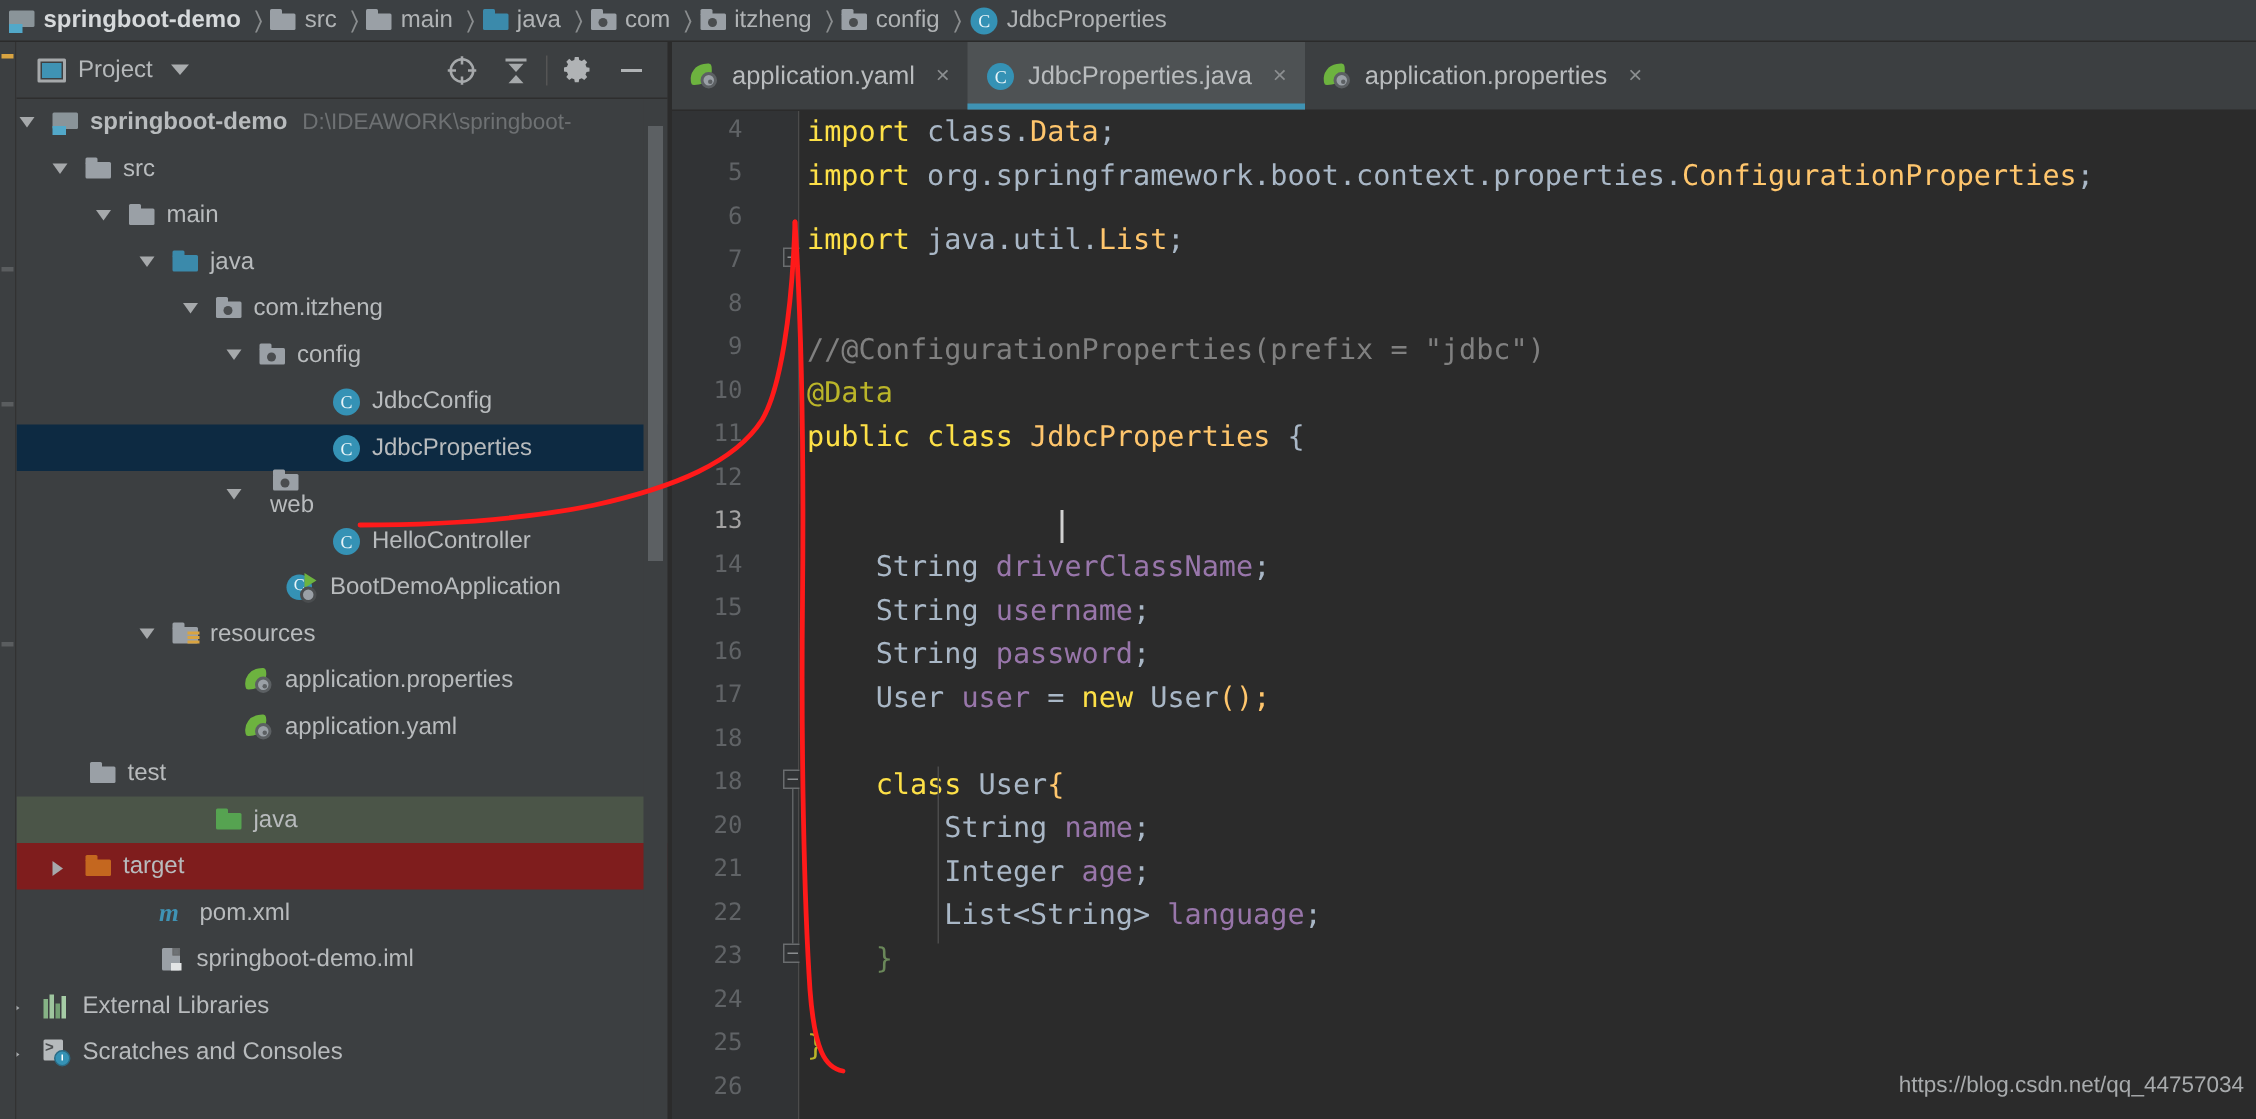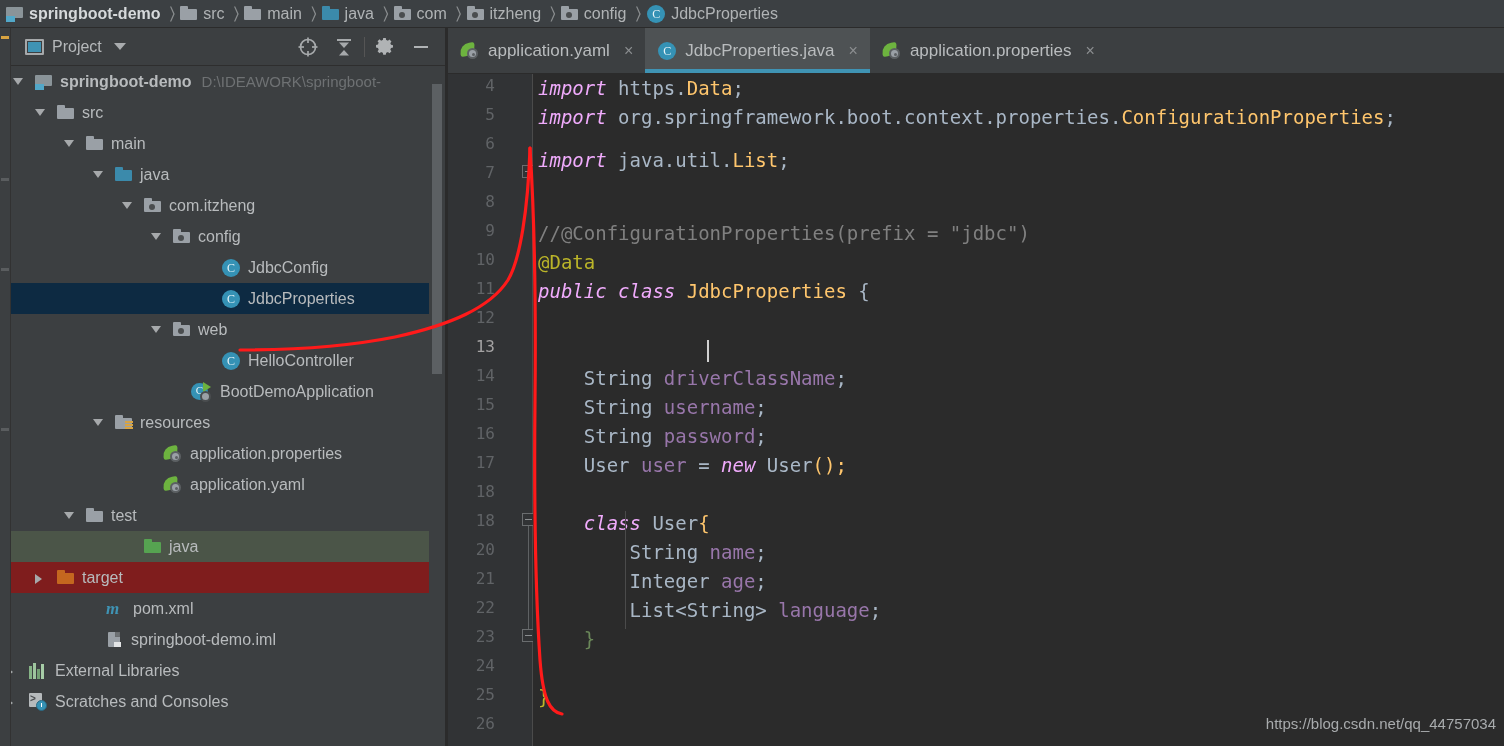--- a/index.html
+++ b/index.html
@@ -200,21 +200,21 @@
   .cline {
     position:absolute; left:0; width:971px; height:29px; line-height:29px;
     white-space:pre; font-size:19px;
     font-family:"DejaVu Sans Mono", monospace;
     padding-left:5px;
   }
   .cline.current { background:#323232; }
   .current-hl {
     position:absolute; left:85px; width:971px; height:29px; background:#323232;
   }
-  .t-kw   { color:#f0abfc;font-style:italic; }
+  .t-kw   { color:#fde047; }
   .t-plain{ color:#a9b7c6; }
   .t-field{ color:#9876aa; }
   .t-anno { color:#bbb529; }
   .t-comment{ color:#808080; }
   .t-string{ color:#6a8759; }
   .t-cls  { color:#ffc66d; }
 
   .fold {
     position:absolute; width:13px; height:13px; border:1px solid #6a6d6f;
     background:#313335;
@@ -437,21 +437,21 @@
           <span class="row-content" style="margin-left: 210px;">
             <span class="ic ic-class">
               <span class="circ"></span>
               <span class="letter">C</span>
             </span>
             <span class="lbl">JdbcProperties</span>
           </span>
         </div>
         <div class="row">
           <span class="arrow open" style="left: 140px;"></span>
-          <span class="row-content" style="margin-left: 162px;">
+          <span class="row-content" style="margin-left: 162px; flex-direction: column;">
             <span class="ic ic-pkg">
               <span class="tab"></span>
               <span class="body"></span>
               <span class="dot"></span>
             </span>
             <span class="lbl">web</span>
           </span>
         </div>
         <div class="row">
           <span class="row-content" style="margin-left: 210px;">
@@ -499,21 +499,21 @@
           <span class="row-content" style="margin-left: 152px;">
             <span class="ic ic-spring">
               <span class="leaf"></span>
               <span class="gear"></span>
             </span>
             <span class="lbl">application.yaml</span>
           </span>
         </div>
         <div class="row">
           <span class="arrow open" style="left: 53px;"></span>
-          <span class="row-content" style="margin-left: 75px; text-align: center;">
+          <span class="row-content" style="margin-left: 49px; text-align: center;">
             <span class="ic ic-folder">
               <span class="tab"></span>
               <span class="body"></span>
             </span>
             <span class="lbl">test</span>
           </span>
         </div>
         <div class="row tint-green">
           <span class="row-content" style="margin-left: 133px;">
             <span class="ic ic-folder green">
@@ -642,21 +642,21 @@
         <span class="minus"></span>
       </div>
       <div class="fold-line" style="left:80px; top:452px; height:110px;"></div>
       <div class="fold" style="left:74px; top:555px;">
         <span class="minus"></span>
       </div>
 
       <div class="current-hl" style="top:262px;"></div>
 
       <div class="code-body" id="codebody">
-          <div class="cline" style="top: 0px;"><span class="t-kw">import </span><span class="t-plain">https.</span><span class="t-cls">Data</span><span class="t-plain">;</span></div>
+          <div class="cline" style="top: 0px;"><span class="t-kw">import </span><span class="t-plain">class.</span><span class="t-cls">Data</span><span class="t-plain">;</span></div>
           <div class="cline" style="top: 29px;"><span class="t-kw">import </span><span class="t-plain">org.springframework.boot.context.properties.</span><span class="t-cls">ConfigurationProperties</span><span class="t-plain">;</span></div>
           <div class="cline" style="top: 58px;"></div>
           <div class="cline" style="top: 72px;"><span class="t-kw">import </span><span class="t-plain">java.util.</span><span class="t-cls">List</span><span class="t-plain">;</span></div>
           <div class="cline" style="top: 116px;"></div>
           <div class="cline" style="top: 174px;"><span class="t-anno">@Data</span></div>
           <div class="cline" style="top: 145px;"><span class="t-comment">//@ConfigurationProperties(prefix = "jdbc")</span></div>
           <div class="cline" style="top: 203px;"><span class="t-kw">public </span><span class="t-kw">class </span><span class="t-cls">JdbcProperties</span><span class="t-plain"> {</span></div>
           <div class="cline" style="top: 232px;"></div>
           <div class="cline" style="top: 290px;"><span class="t-plain">    String </span><span class="t-field">driverClassName</span><span class="t-plain">;</span></div>
           <div class="cline" style="top: 319px;"><span class="t-plain">    String </span><span class="t-field">username</span><span class="t-plain">;</span></div>

